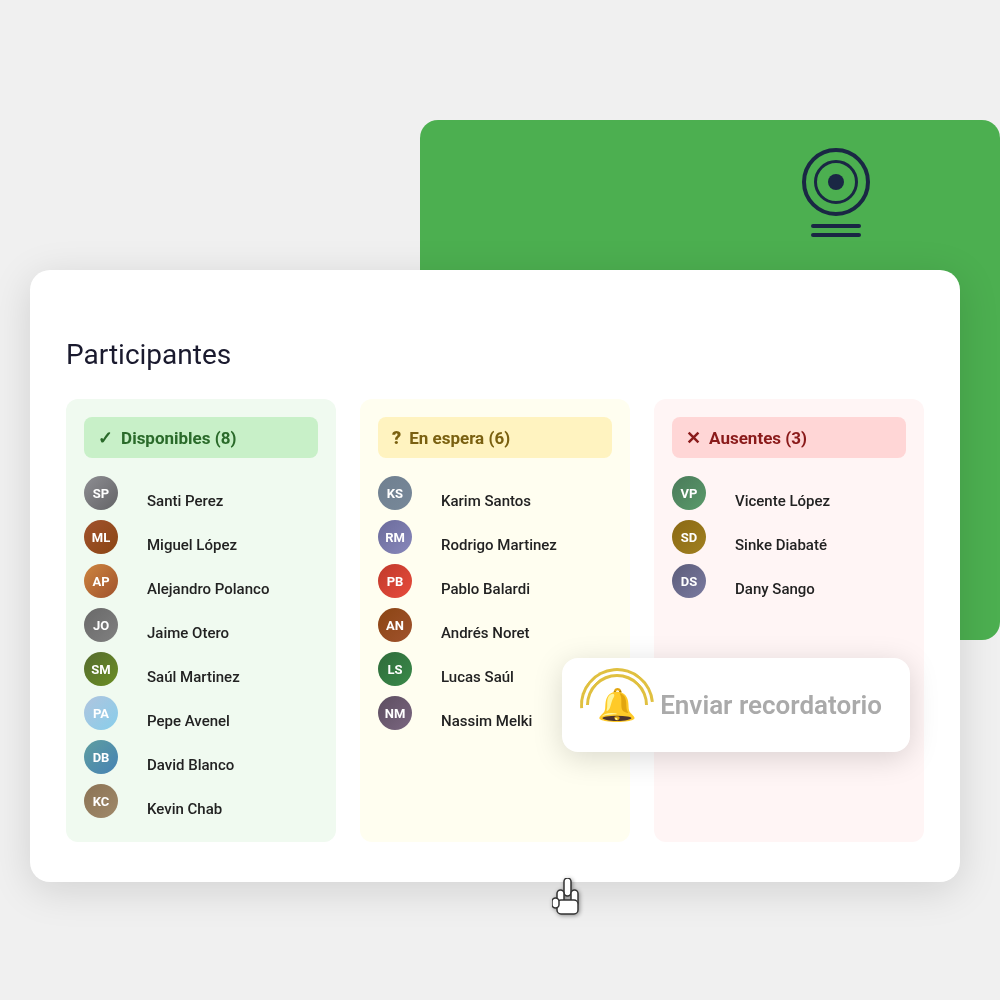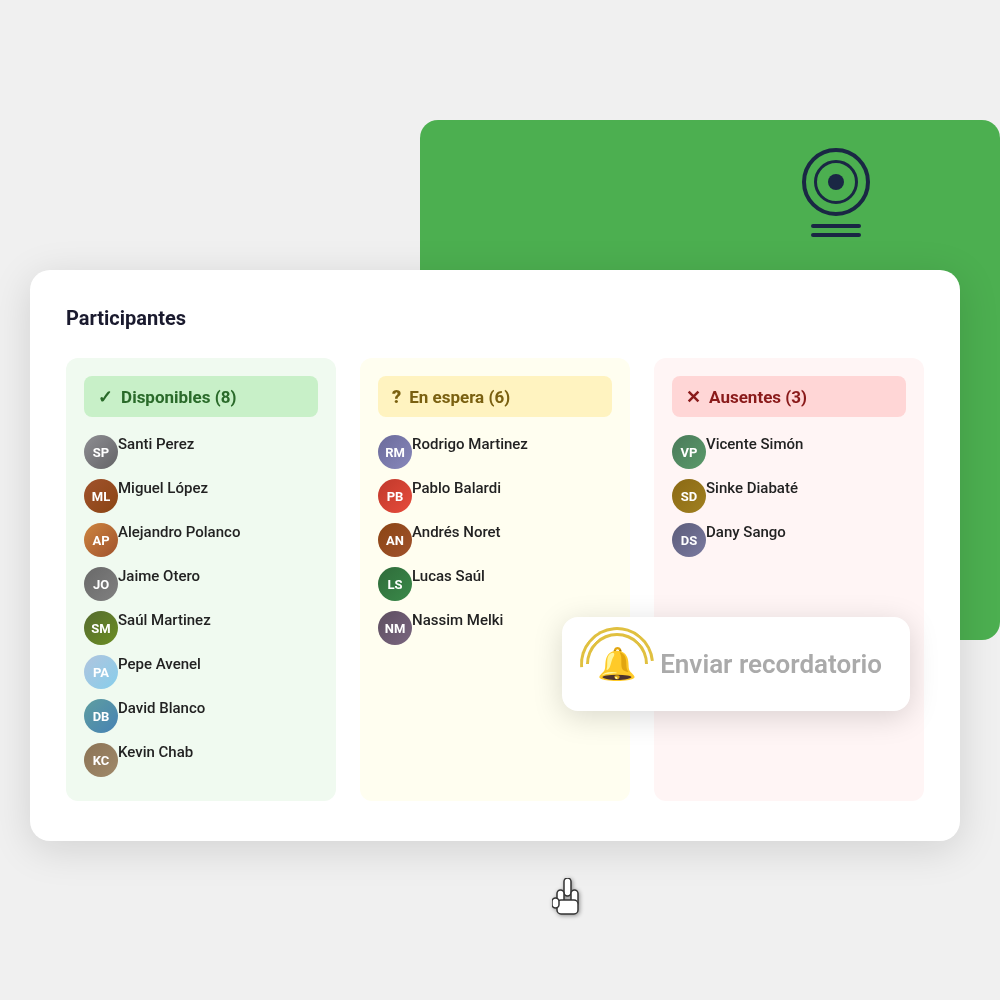--- a/index.html
+++ b/index.html
@@ -81,24 +81,25 @@
       left: 30px;
       width: 930px;
       background: #ffffff;
       border-radius: 20px;
       box-shadow: 0 8px 40px rgba(0,0,0,0.13);
       padding: 36px 36px 40px 36px;
       z-index: 5;
     }
 
     .card-title {
-      font-size: 20px;
-      font-weight: 700;
+      font-size: 28px;
+      font-weight: 400;
       color: #1a1a2e;
       margin-bottom: 28px;
+      margin-top: 32px;
     }
 
     .columns {
       display: flex;
       gap: 24px;
     }
 
     .column {
       flex: 1;
       border-radius: 12px;
@@ -142,22 +143,22 @@
 
     .participant-list {
       list-style: none;
       display: flex;
       flex-direction: column;
       gap: 10px;
     }
 
     .participant-item {
       display: flex;
-      align-items: flex-start;
-      gap: 0;
+      align-items: flex-end;
+      gap: 29px;
       font-size: 15px;
       color: #222;
       font-weight: 500;
     }
 
     .avatar {
       width: 34px;
       height: 34px;
       border-radius: 50%;
       overflow: hidden;
@@ -322,20 +323,24 @@
       </ul>
     </div>
 
     <div class="column col-yellow">
       <div class="col-header col-header-yellow">
         <span class="header-icon">?</span>
         <span>En espera (6)</span>
       </div>
       <ul class="participant-list">
         <li class="participant-item">
+          <div class="avatar av-9">KS</div>
+          <span>Karim Santos</span>
+        </li>
+        <li class="participant-item">
           <div class="avatar av-10">RM</div>
           <span>Rodrigo Martinez</span>
         </li>
         <li class="participant-item">
           <div class="avatar av-11">PB</div>
           <span>Pablo Balardi</span>
         </li>
         <li class="participant-item">
           <div class="avatar av-12">AN</div>
           <span>Andrés Noret</span>
@@ -352,21 +357,21 @@
     </div>
 
     <div class="column col-red">
       <div class="col-header col-header-red">
         <span class="header-icon">✕</span>
         <span>Ausentes (3)</span>
       </div>
       <ul class="participant-list">
         <li class="participant-item">
           <div class="avatar av-15">VP</div>
-          <span>Vicente Simón</span>
+          <span>Vicente López</span>
         </li>
         <li class="participant-item">
           <div class="avatar av-16">SD</div>
           <span>Sinke Diabaté</span>
         </li>
         <li class="participant-item">
           <div class="avatar av-17">DS</div>
           <span>Dany Sango</span>
         </li>
       </ul>

